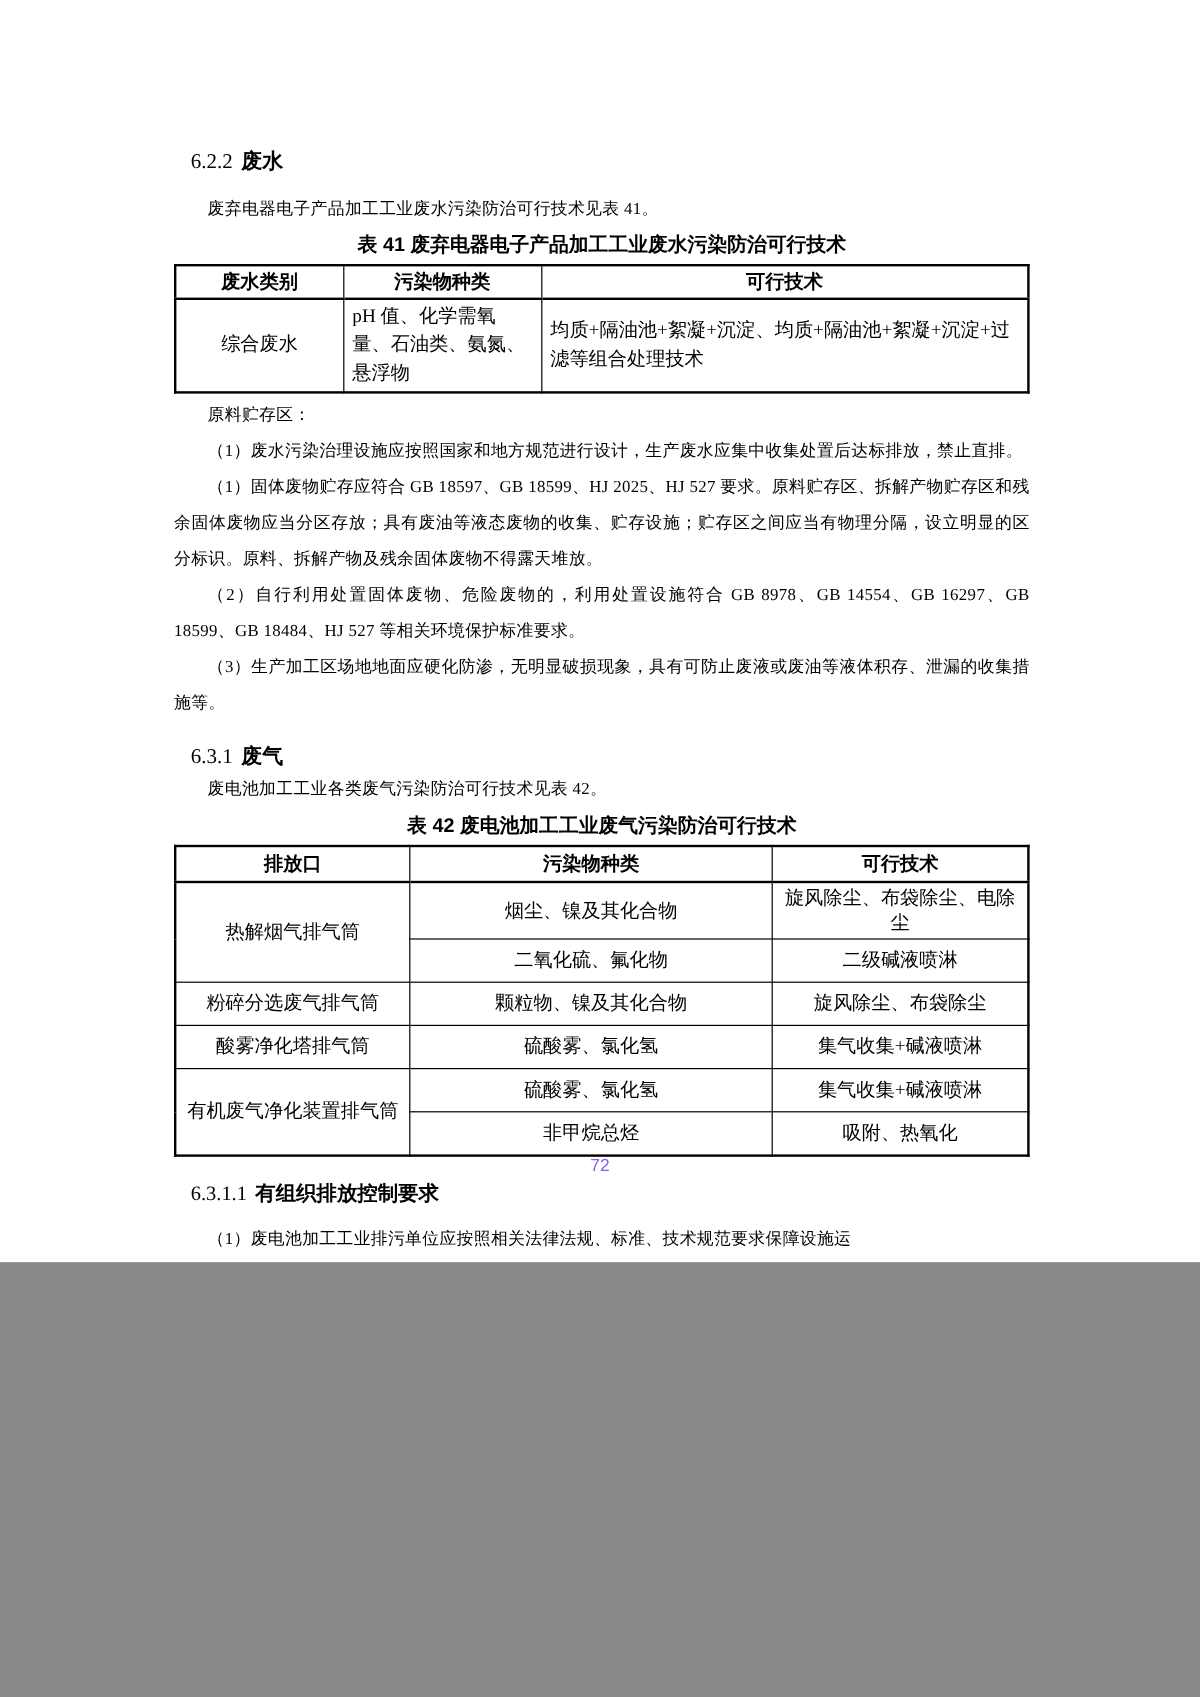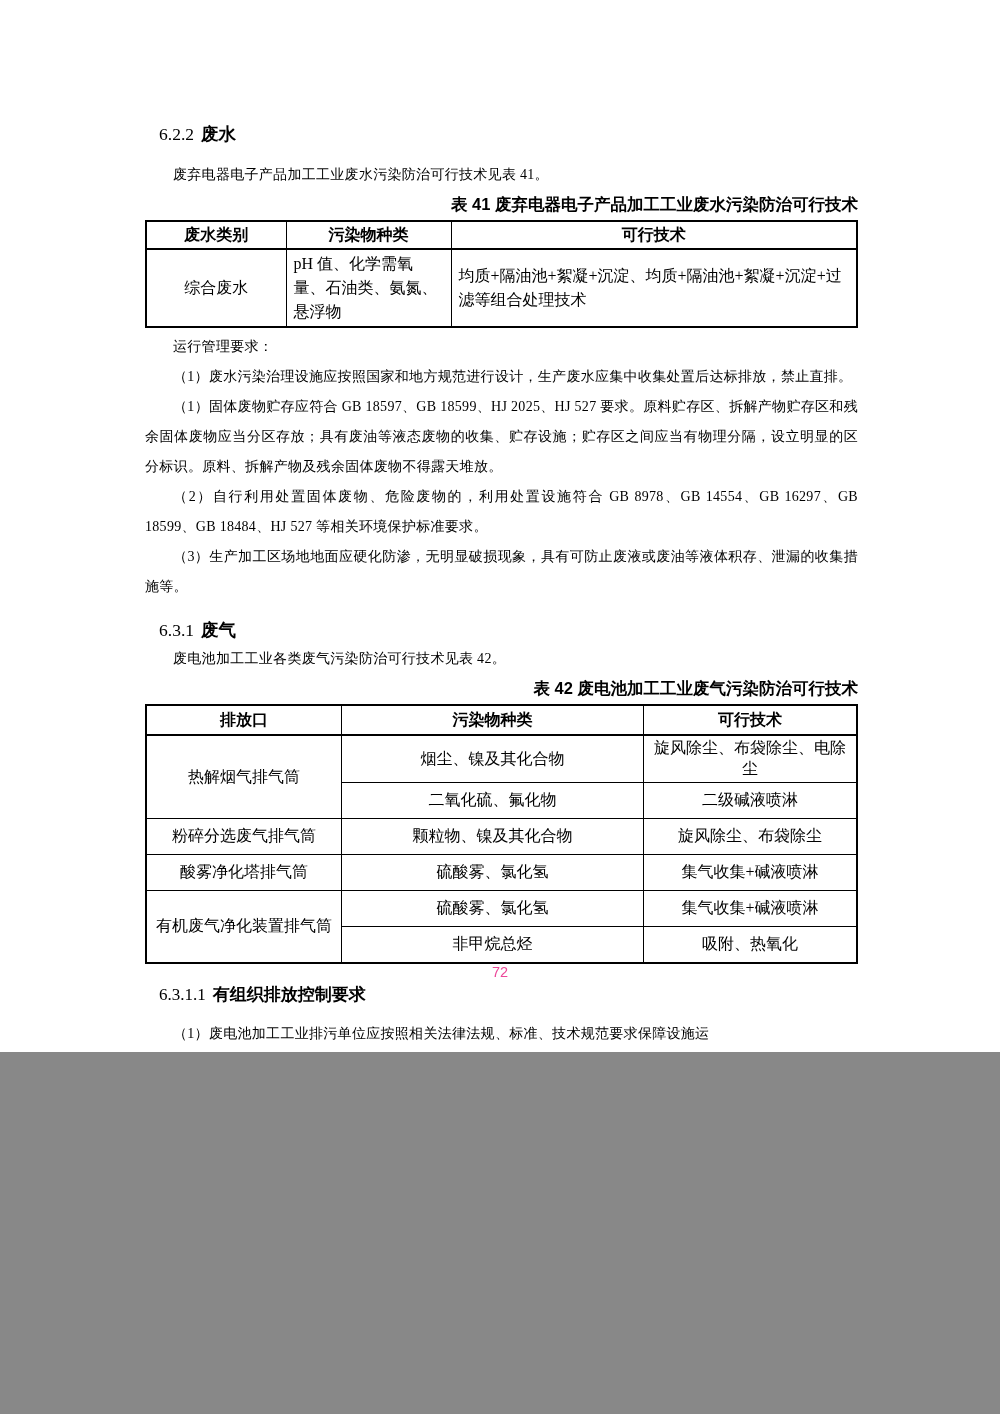--- a/index.html
+++ b/index.html
@@ -19,21 +19,21 @@
   .h-631{margin:16px 0 2px 14px;}
   .h-6311{margin:19px 0 12px 14px;font-size:17px;}
 
   .body-p{
     margin:0;font-size:14px;line-height:30px;
     text-align:justify;text-indent:2em;letter-spacing:0.3px;
   }
   .ops-title{margin-top:4px;}
 
   .tbl-caption{
-    margin:2px 0 4px 0;text-align:right;
+    margin:2px 0 4px 0;text-align:center;
     font-family:"Liberation Sans","DejaVu Sans",sans-serif;
     font-weight:bold;font-size:16.5px;line-height:24px;
   }
 
   table{border-collapse:collapse;width:100%;table-layout:fixed;}
   table, th, td{border:1px solid #000;}
   table{border-width:2px;}
   th{
     font-family:"Liberation Sans","DejaVu Sans",sans-serif;
     font-weight:bold;font-size:16px;text-align:center;
@@ -49,21 +49,21 @@
   .t41 .c-cat{text-align:center;}
   .t41 col.w1{width:19.7%;} .t41 col.w2{width:23.2%;} .t41 col.w3{width:57.1%;}
   
   .t42 th{height:24px;}
   .t42 td{height:31px;text-align:center;}
   .t42 col.w1{width:27.5%;} .t42 col.w2{width:42.5%;} .t42 col.w3{width:30%;}
 
   .footer{
     position:absolute;left:0;right:0;bottom:72px;
     text-align:center;font-family:"Liberation Sans","DejaVu Sans",sans-serif;
-    font-size:14.5px;color:#ec4899;
+    font-size:14.5px;color:#8b5cf6;
   }
 </style>
 </head>
 <body>
 
 <div class="page">
 
   <h3 class="heading"><span class="num">6.2.2</span><span class="ttl">废水</span></h3>
 
   <p class="body-p">废弃电器电子产品加工工业废水污染防治可行技术见表 41。</p>
@@ -85,21 +85,21 @@
     </thead>
     <tbody>
       <tr>
         <td class="c-cat">综合废水</td>
         <td>pH 值、化学需氧量、石油类、氨氮、悬浮物</td>
         <td>均质+隔油池+絮凝+沉淀、均质+隔油池+絮凝+沉淀+过滤等组合处理技术</td>
       </tr>
     </tbody>
   </table>
 
-  <p class="body-p ops-title">运行管理要求：</p>
+  <p class="body-p ops-title">原料贮存区：</p>
   <p class="body-p">（1）废水污染治理设施应按照国家和地方规范进行设计，生产废水应集中收集处置后达标排放，禁止直排。</p>
 
 
   <p class="body-p">（1）固体废物贮存应符合 GB 18597、GB 18599、HJ 2025、HJ 527 要求。原料贮存区、拆解产物贮存区和残余固体废物应当分区存放；具有废油等液态废物的收集、贮存设施；贮存区之间应当有物理分隔，设立明显的区分标识。原料、拆解产物及残余固体废物不得露天堆放。</p>
   <p class="body-p">（2）自行利用处置固体废物、危险废物的，利用处置设施符合 GB 8978、GB 14554、GB 16297、GB 18599、GB 18484、HJ 527 等相关环境保护标准要求。</p>
   <p class="body-p">（3）生产加工区场地地面应硬化防渗，无明显破损现象，具有可防止废液或废油等液体积存、泄漏的收集措施等。</p>
 
 
   <h3 class="heading h-631"><span class="num">6.3.1</span><span class="ttl">废气</span></h3>
 

